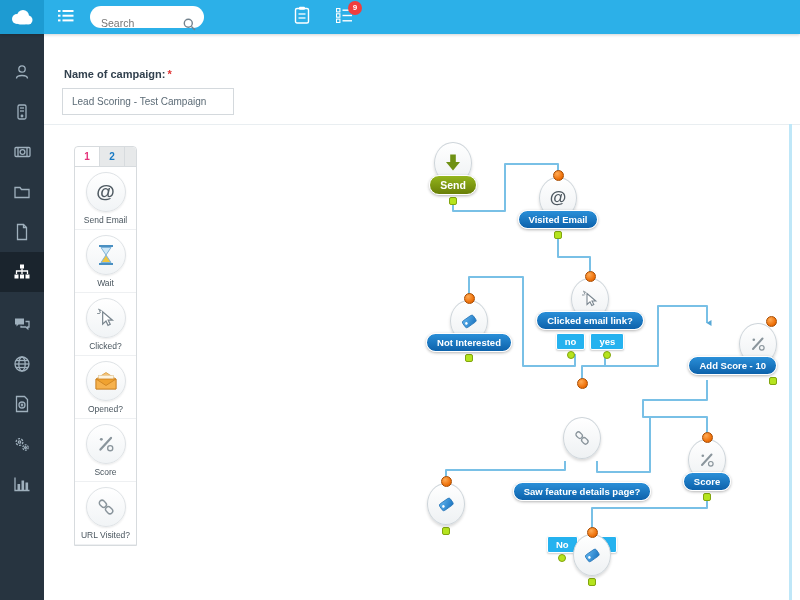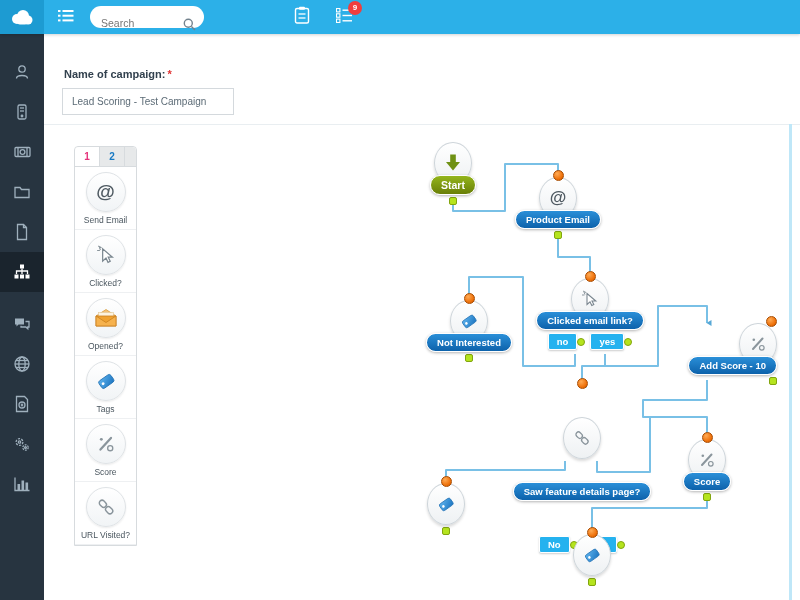--- a/index.html
+++ b/index.html
@@ -42,21 +42,21 @@
 
   
   .flow-lines { position:absolute; left:0; top:0; width:800px; height:600px; z-index:1; pointer-events:none; }
   .fnode { position:absolute; width:140px; display:flex; flex-direction:column; align-items:center; z-index:3; }
   .cdot { width:11px; height:11px; border-radius:50%; background:radial-gradient(circle at 35% 30%, #ffab55, #ee7009 65%, #c85600); border:1px solid #a84b00; margin-bottom:-4px; z-index:4; cursor:pointer; }
   .ncircle { width:38px; height:42px; border-radius:50%; background:linear-gradient(#ffffff,#eef1f3); border:1px solid #ced5da; box-shadow:0 2px 3px rgba(0,0,0,.15); display:flex; align-items:center; justify-content:center; z-index:3; cursor:pointer; }
   .npill { margin-top:-9px; background:linear-gradient(#2a8fd8,#0d62ab); border:1px solid #fff; box-shadow:0 1px 3px rgba(0,0,0,.3); color:#fff; font-size:9.5px; font-weight:bold; padding:3px 10px; border-radius:10px; white-space:nowrap; z-index:4; cursor:pointer; }
   .start-pill { background:linear-gradient(#94b51c,#697f07); }
   .gdot { width:8px; height:8px; border-radius:2px; background:#b5e41e; border:1px solid #82a50f; margin-top:2px; cursor:pointer; }
   .branch-row { display:flex; gap:5px; margin-top:3px; z-index:4; }
-  .branch-col { display:flex; flex-direction:row; align-items:center; }
+  .branch-col { display:flex; flex-direction:column; align-items:center; }
   .branch-btn { background:#25b2ef; border:1px solid #ffffff; box-shadow:0 1px 2px rgba(0,0,0,.2); color:#fff; font-size:9.5px; font-weight:bold; padding:2px 8px; border-radius:2px; cursor:pointer; white-space:nowrap; }
   .branch-col .gdot { border-radius:50%; margin-top:1px; }
 </style>
 </head>
 <body>
 
 <svg width="0" height="0" style="position:absolute" aria-hidden="true">
   <defs>
     <linearGradient id="tagGrad" x1="0" y1="0" x2="1" y2="1">
       <stop offset="0" stop-color="#5fb4ee"></stop>
@@ -212,48 +212,48 @@
     <div class="ptab inactive">2</div>
   </div>
   <div class="pitem">
     <div class="picircle">
         <span class="at-glyph">@</span>
       </div>
     <div class="pilabel">Send Email</div>
   </div>
   <div class="pitem">
     <div class="picircle">
+      <svg width="20" height="22" viewBox="0 0 20 22">
+        <line x1="3" y1="2" x2="17" y2="2" stroke="#4a90c2" stroke-width="2"></line>
+        <line x1="3" y1="20" x2="17" y2="20" stroke="#4a90c2" stroke-width="2"></line>
+        <path d="M5 3.5 L15 3.5 L10 11 Z" fill="#cfe8f7" stroke="#7fb3d9" stroke-width="1"></path>
+        <path d="M5 18.5 L15 18.5 L10 11 Z" fill="#f0c63f" stroke="#7fb3d9" stroke-width="1"></path>
+      </svg>
+    </div>
+    <div class="pilabel">Wait</div>
+  </div>
+  <div class="pitem">
+    <div class="picircle">
       <svg width="20" height="20" viewBox="0 0 18 18">
         <path d="M2 1 L5 2.5 M1 5 L3.5 5 M3 2 L4 4.5" stroke="#8a959c" stroke-width="1" fill="none"></path>
         <path d="M6 3.5 L6 14.5 L9 11.8 L10.8 15.6 L12.8 14.6 L11 11 L14.8 11 Z" fill="#fff" stroke="#7a868f" stroke-width="1.1"></path>
       </svg>
     </div>
     <div class="pilabel">Clicked?</div>
   </div>
   <div class="pitem">
     <div class="picircle">
       <svg width="24" height="20" viewBox="0 0 24 20">
         <path d="M2 8 L12 1.5 L22 8 Z" fill="#f5c277" stroke="#d89a3c" stroke-width="0.8"></path>
         <rect x="4.5" y="4.5" width="15" height="8" fill="#fdf3df" stroke="#e0c79a" stroke-width="0.6"></rect>
         <path d="M2 8 L22 8 L22 18 L2 18 Z" fill="#f0a230" stroke="#c97f1e" stroke-width="0.8"></path>
         <path d="M2 8 L12 14.5 L22 8 L22 18 L2 18 Z" fill="#f6b24e" stroke="#c97f1e" stroke-width="0.8"></path>
       </svg>
     </div>
     <div class="pilabel">Opened?</div>
-  </div>
-  <div class="pitem">
-    <div class="picircle">
-      <svg width="22" height="20" viewBox="0 0 18 18">
-        <g transform="rotate(-35 9 9)">
-            <rect x="2.5" y="5.5" width="13" height="8" rx="2" fill="url(#tagGrad)" stroke="#2a77b8" stroke-width="0.8"></rect>
-            <circle cx="5.5" cy="9.5" r="1.3" fill="#fff"></circle>
-          </g>
-      </svg>
-    </div>
-    <div class="pilabel">Tags</div>
   </div>
   <div class="pitem">
     <div class="picircle">
       <svg width="20" height="20" viewBox="0 0 18 18">
         <line x1="4" y1="14" x2="13.5" y2="3.5" stroke="#8a959c" stroke-width="2" stroke-linecap="round"></line>
         <circle cx="4.8" cy="4.8" r="1.3" fill="#8a959c"></circle>
         <circle cx="12.8" cy="12.8" r="2.3" stroke="#8a959c" stroke-width="1.2" fill="none"></circle>
       </svg>
     </div>
     <div class="pilabel">Score</div>
@@ -286,30 +286,30 @@
   </g>
 </svg>
 
 <div class="fnode" style="left:383px; top:142px;">
   <div class="ncircle">
     <svg width="18" height="20" viewBox="0 0 18 20">
       <rect x="6.2" y="1.5" width="5.6" height="8" fill="#6f9114"></rect>
       <polygon points="2,9 16,9 9,17.5" fill="#6f9114"></polygon>
     </svg>
   </div>
-  <div class="npill start-pill" style="font-size:10.5px;">Start</div>
+  <div class="npill start-pill" style="font-size:10.5px;">Send</div>
   <div class="gdot"></div>
 </div>
 
 <div class="fnode" style="left:488px; top:170px;">
   <div class="cdot"></div>
   <div class="ncircle">
       <span class="at-glyph" style="font-size:17px;">@</span>
     </div>
-  <div class="npill">Product Email</div>
+  <div class="npill">Visited Email</div>
   <div class="gdot"></div>
 </div>
 
 <div class="fnode" style="left:520px; top:271px;justify-content:space-between;">
   <div class="cdot"></div>
   <div class="ncircle">
     <svg width="18" height="18" viewBox="0 0 18 18">
       <path d="M2 1 L5 2.5 M1 5 L3.5 5 M3 2 L4 4.5" stroke="#8a959c" stroke-width="1" fill="none"></path>
       <path d="M6 3.5 L6 14.5 L9 11.8 L10.8 15.6 L12.8 14.6 L11 11 L14.8 11 Z" fill="#fff" stroke="#7a868f" stroke-width="1.1"></path>
     </svg>

